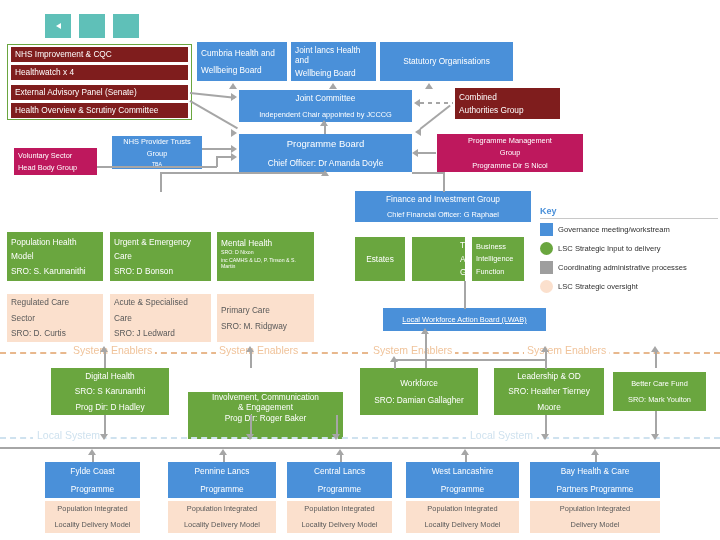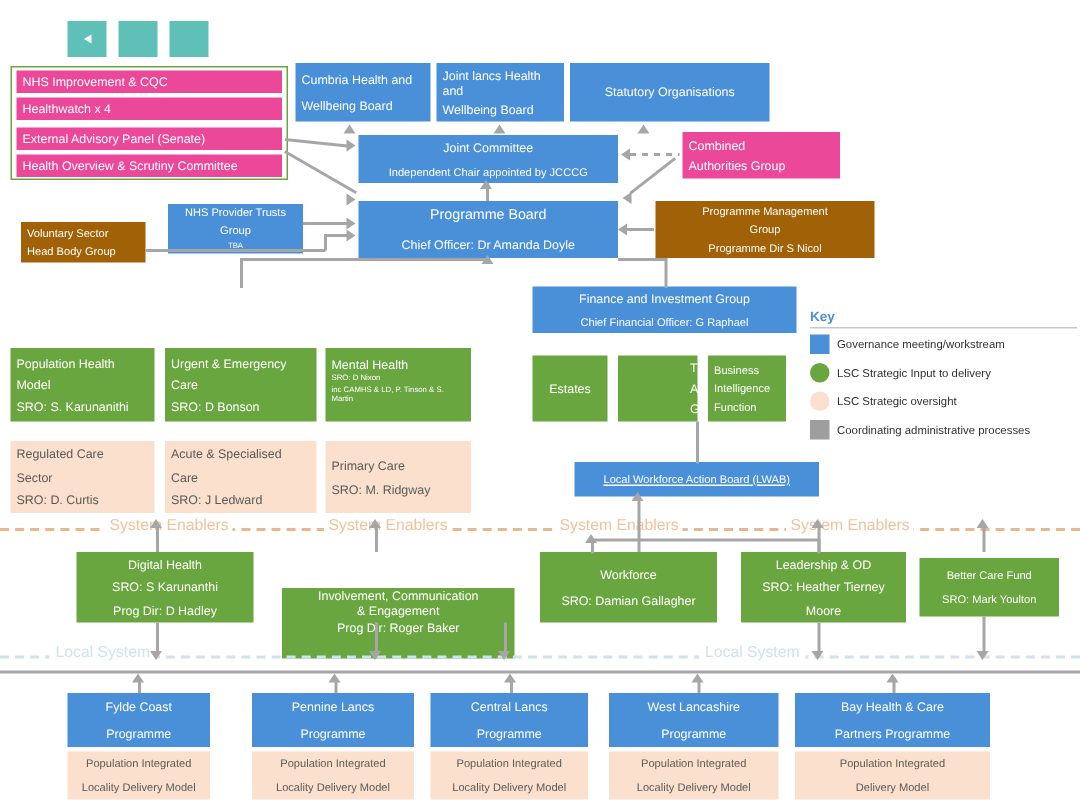--- a/index.html
+++ b/index.html
@@ -9,22 +9,22 @@
     font-family:"Liberation Sans","DejaVu Sans",sans-serif;
     position:relative;
     color:#404040;
   }
   .canvas{position:absolute;left:0;top:0;width:720px;height:540px;}
   .box{position:absolute;box-sizing:border-box;display:flex;flex-direction:column;
        align-items:center;justify-content:center;text-align:center;line-height:1.25;}
   .blue{background:#4a90d9;color:#ffffff;}
   .green{background:#6aa63f;color:#ffffff;}
   .peach{background:#fbe0cd;color:#595959;}
-  .yellow{background:#ec4899;color:#ffffff;}
-  .grey{background:#a16207;color:#ffffff;}
+  .yellow{background:#7f1d1d;color:#ffffff;}
+  .grey{background:#be185d;color:#ffffff;}
   .teal{background:#5fc0b8;}
   .title{position:absolute;font-size:11.5px;color:#3f3f3f;white-space:nowrap;}
   .ln{position:absolute;background:#a6a6a6;}
   .hline{height:1.5px;}
   .vline{width:1.5px;}
   .arrow{position:absolute;width:0;height:0;}
   .arr-up{border-left:4px solid transparent;border-right:4px solid transparent;border-bottom:6px solid #a6a6a6;}
   .arr-down{border-left:4px solid transparent;border-right:4px solid transparent;border-top:6px solid #a6a6a6;}
   .arr-right{border-top:4px solid transparent;border-bottom:4px solid transparent;border-left:6px solid #a6a6a6;}
   .arr-left{border-top:4px solid transparent;border-bottom:4px solid transparent;border-right:6px solid #a6a6a6;}
@@ -324,22 +324,22 @@
     <div class="key-rule"></div>
     <div class="key-row">
       <div class="key-sw" style="background:#4a90d9;"></div>
       <div class="key-lbl">Governance meeting/workstream</div>
     </div>
     <div class="key-row">
       <div class="key-sw circ" style="background:#6aa63f;"></div>
       <div class="key-lbl">LSC Strategic Input to delivery</div>
     </div>
     <div class="key-row">
+      <div class="key-sw" style="background:#9e9e9e;"></div>
+      <div class="key-lbl">Coordinating administrative processes</div>
+    </div>
+    <div class="key-row">
       <div class="key-sw circ" style="background:#fbe0cd;"></div>
       <div class="key-lbl">LSC Strategic oversight</div>
     </div>
-    <div class="key-row">
-      <div class="key-sw" style="background:#9e9e9e;"></div>
-      <div class="key-lbl">Coordinating administrative processes</div>
-    </div>
   </div>
 
 </div>
 
 </body></html>

